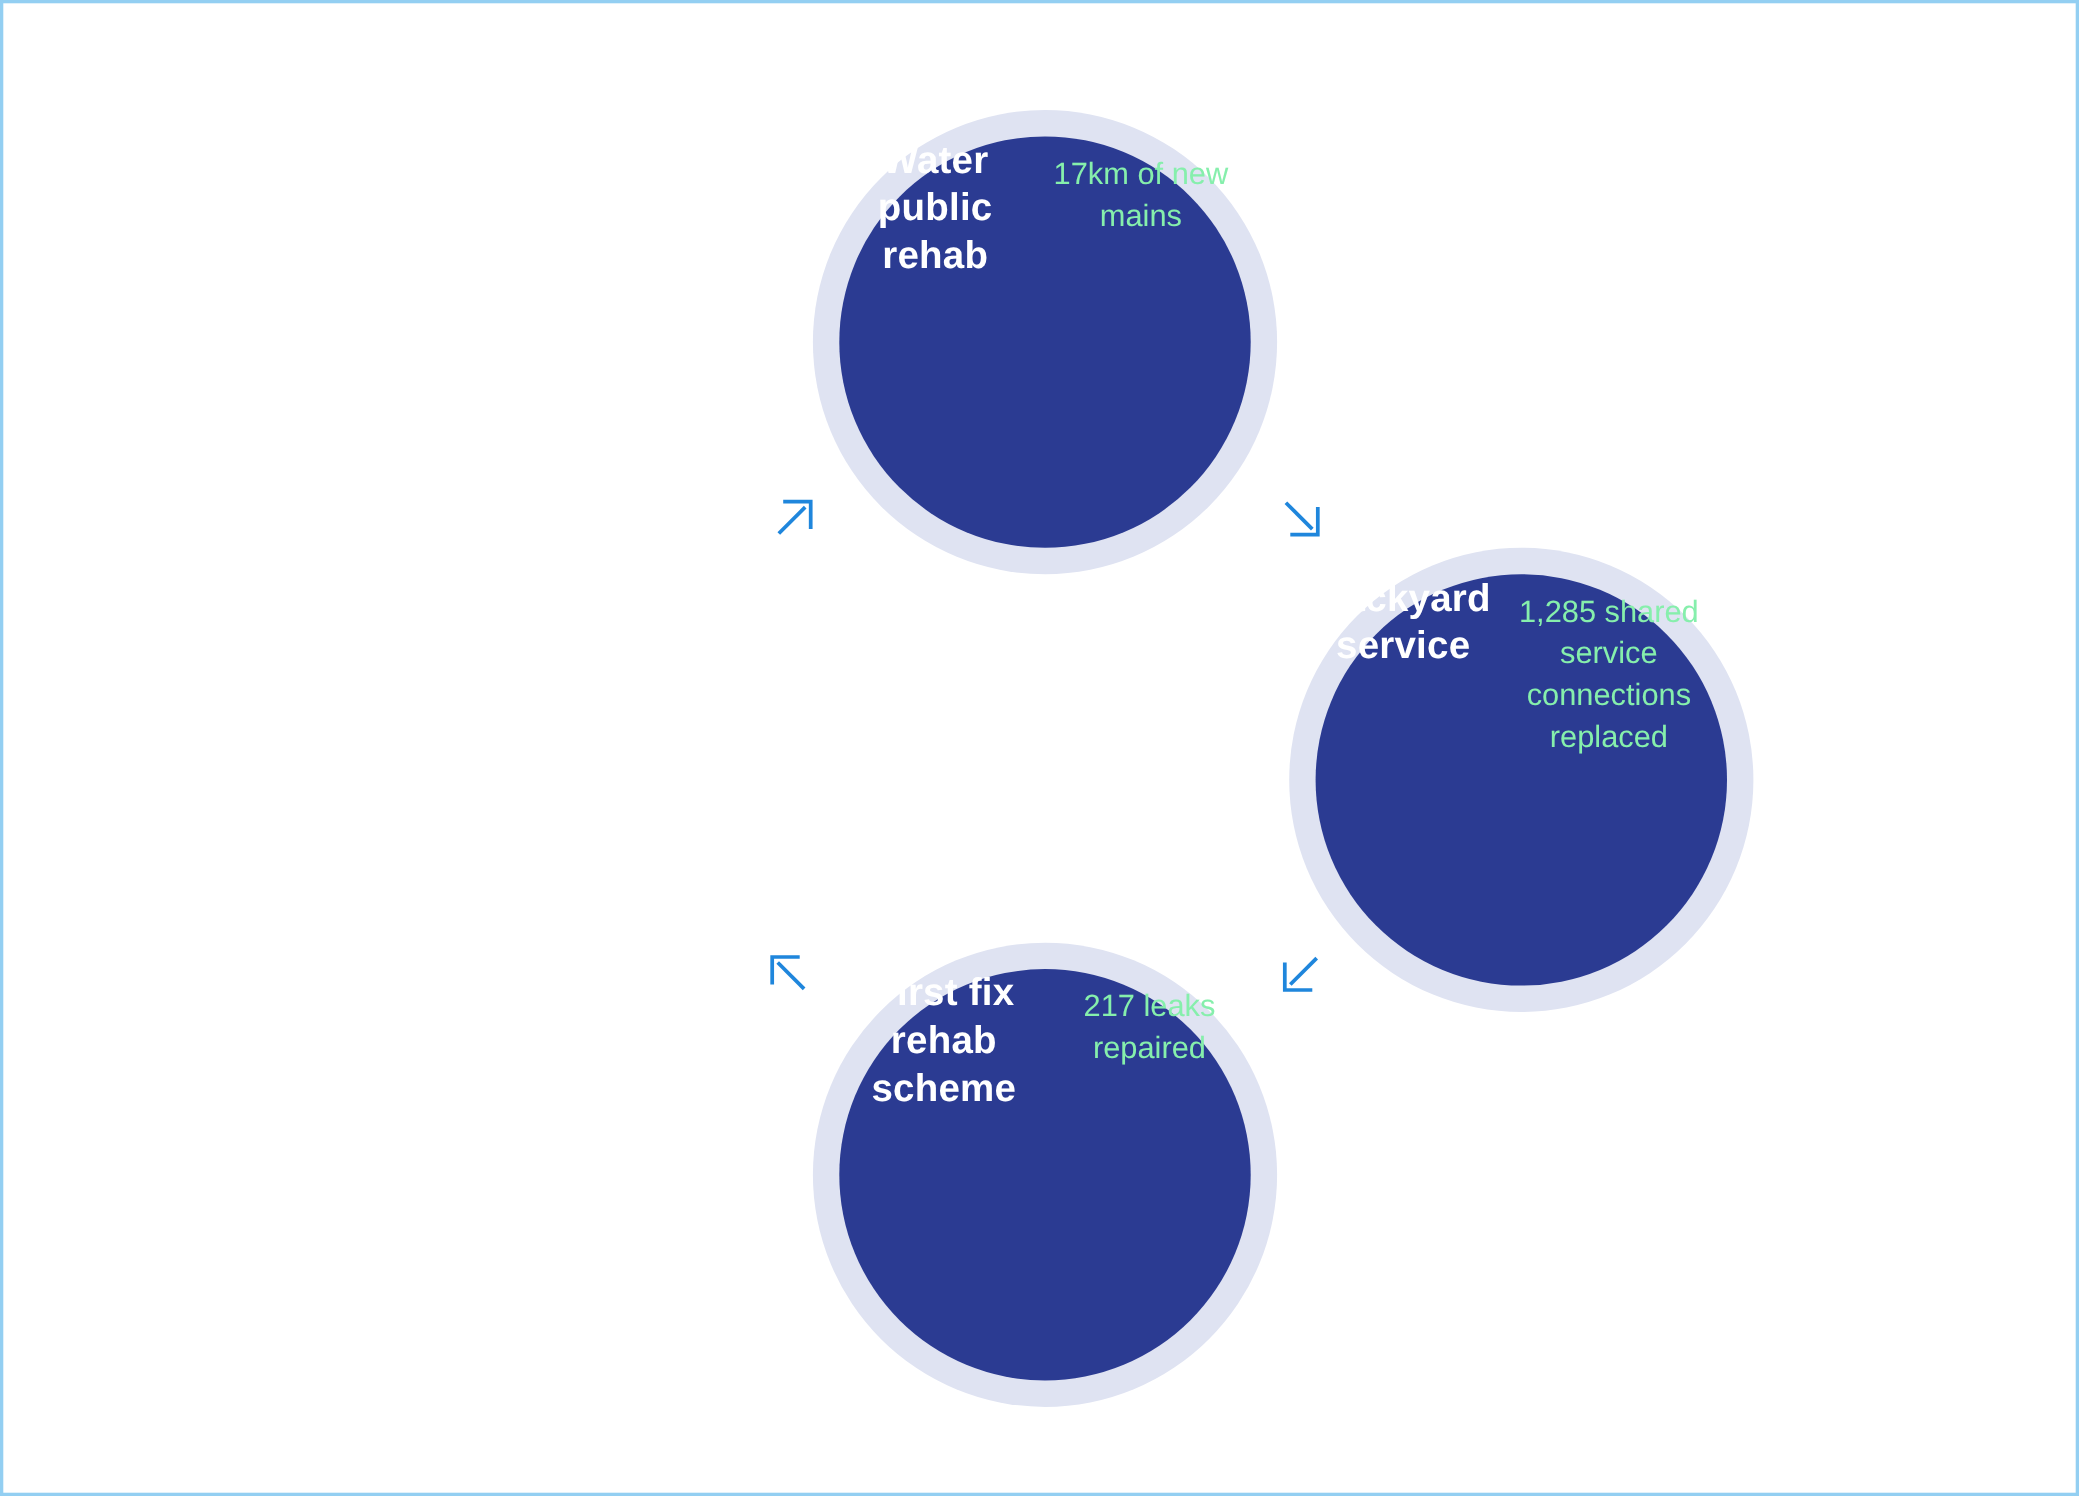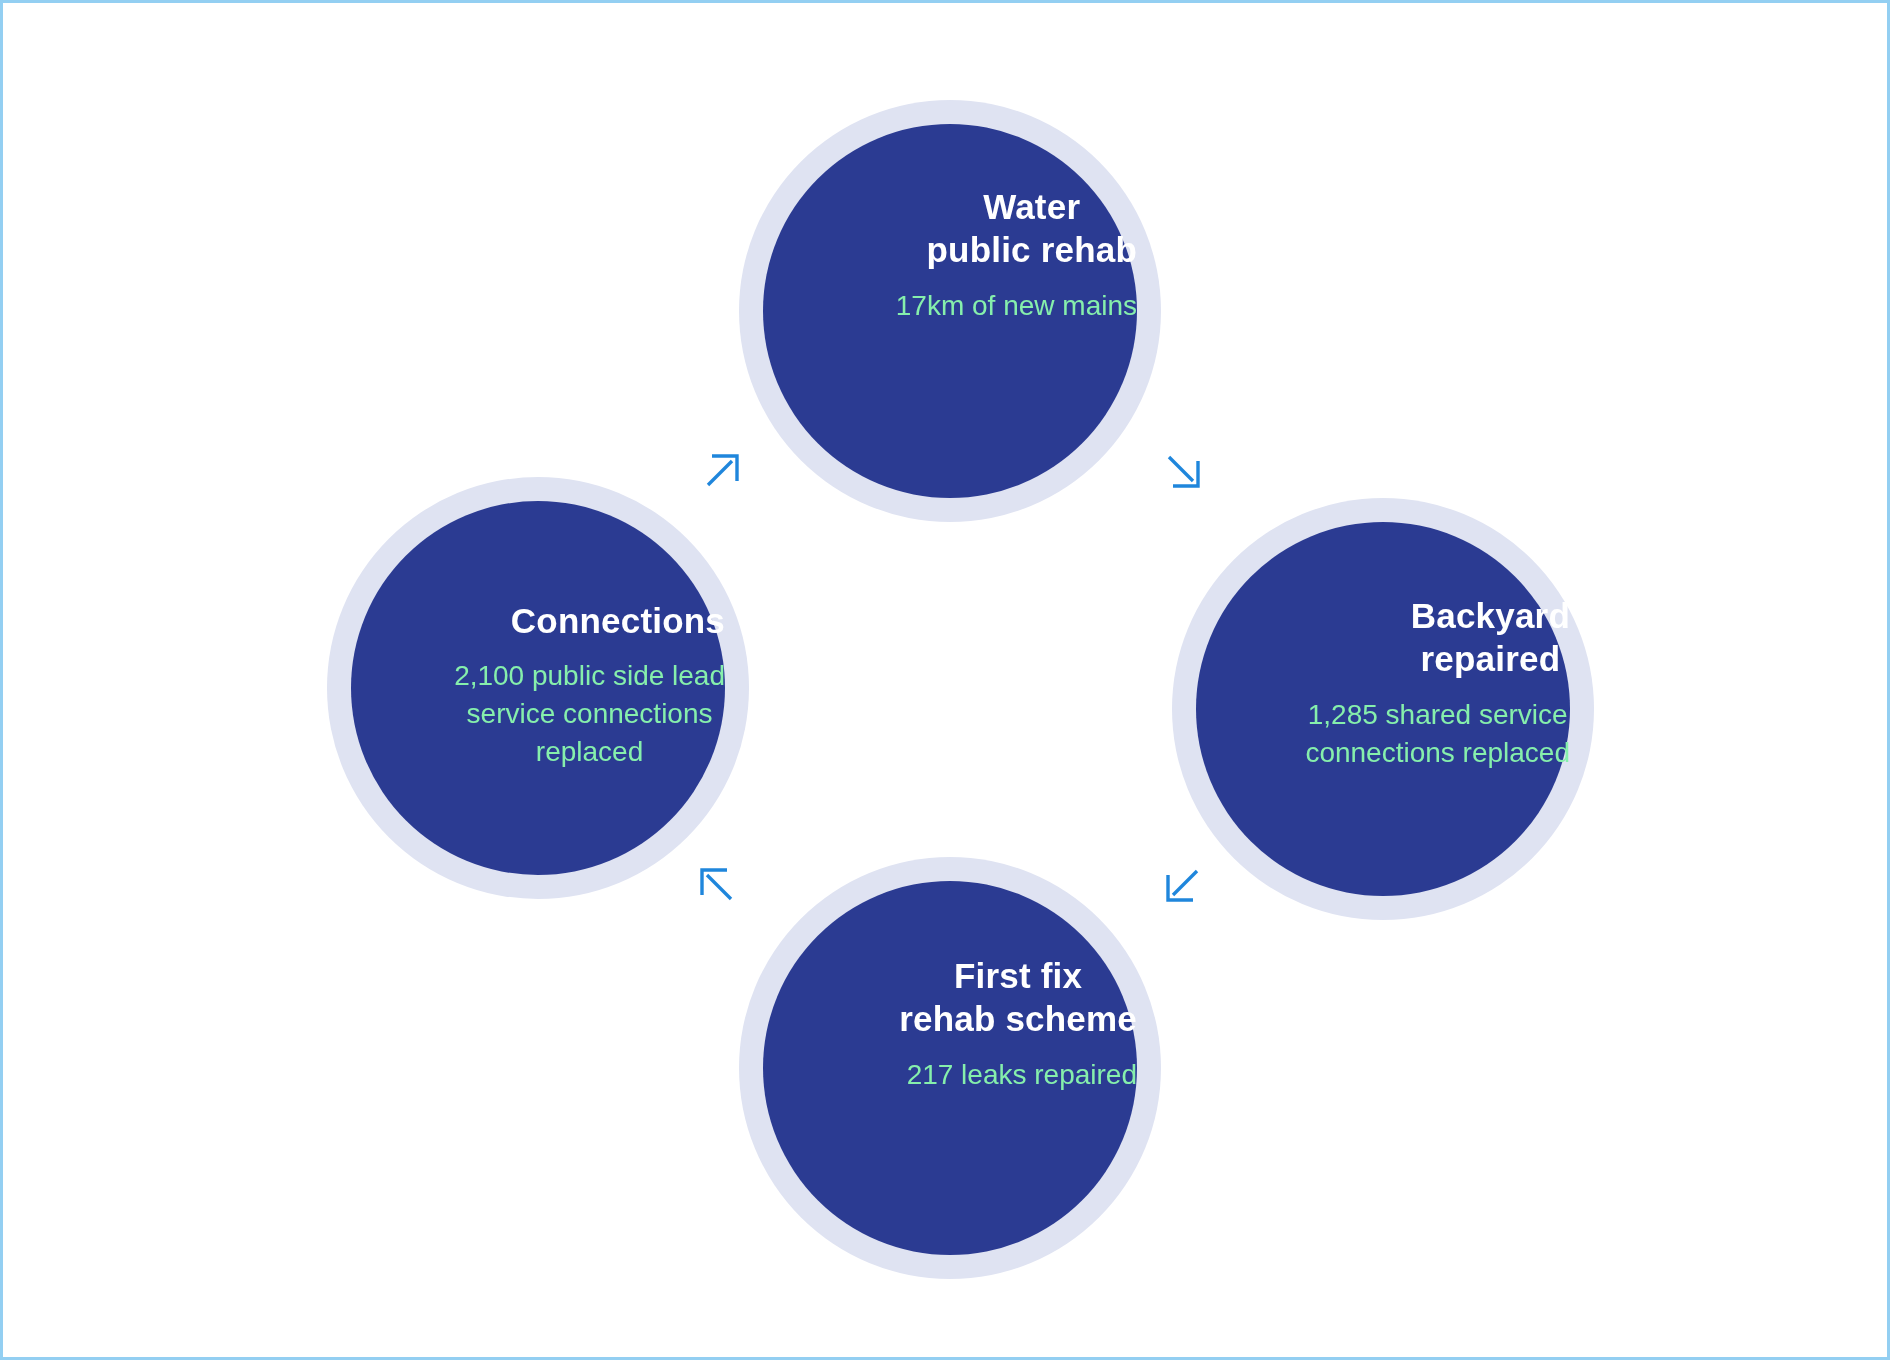--- a/index.html
+++ b/index.html
@@ -27,22 +27,22 @@
     align-items: center;
     justify-content: center;
   }
   .node-inner {
     width: 374px;
     height: 374px;
     border-radius: 50%;
     background: #2b3b92;
     color: #ffffff;
     display: flex;
-    flex-direction: column;
-    align-items: flex-end;
+    flex-direction: row;
+    align-items: flex-start;
     justify-content: center;
     text-align: center;
     box-sizing: border-box;
   }
   .node-top    { left: 736px; top: 97px;  }
   .node-right  { left: 1169px; top: 495px; }
   .node-bottom { left: 736px; top: 854px; }
   .node-left   { left: 324px; top: 474px; }
 
   .node-top    .node-inner { padding-bottom: 112px; }
@@ -96,53 +96,41 @@
       <div class="node-subtitle">
         <div>17km of new mains</div>
       </div>
     </div>
   </div>
 
   <div class="node node-right">
     <div class="node-inner">
       <div class="node-title">
         <div>Backyard</div>
-        <div>repaired</div>
+        <div>service</div>
       </div>
       <div class="node-subtitle">
         <div>1,285 shared service</div>
         <div>connections replaced</div>
       </div>
     </div>
   </div>
 
   <div class="node node-bottom">
     <div class="node-inner">
       <div class="node-title">
         <div>First fix</div>
         <div>rehab scheme</div>
       </div>
       <div class="node-subtitle">
         <div>217 leaks repaired</div>
       </div>
     </div>
   </div>
 
-  <div class="node node-left">
-    <div class="node-inner">
-      <div class="node-title">
-        <div>Connections</div>
-      </div>
-      <div class="node-subtitle">
-        <div>2,100 public side lead</div>
-        <div>service connections</div>
-        <div>replaced</div>
-      </div>
-    </div>
-  </div>
 
   <div class="arrow arrow-1">
     <svg viewBox="0 0 44 44" aria-hidden="true">
       <line x1="8" y1="36" x2="32" y2="12"></line>
       <polyline points="12,7 37,7 37,32"></polyline>
     </svg>
   </div>
   <div class="arrow arrow-2">
     <svg viewBox="0 0 44 44" aria-hidden="true">
       <line x1="8" y1="8" x2="32" y2="32"></line>

